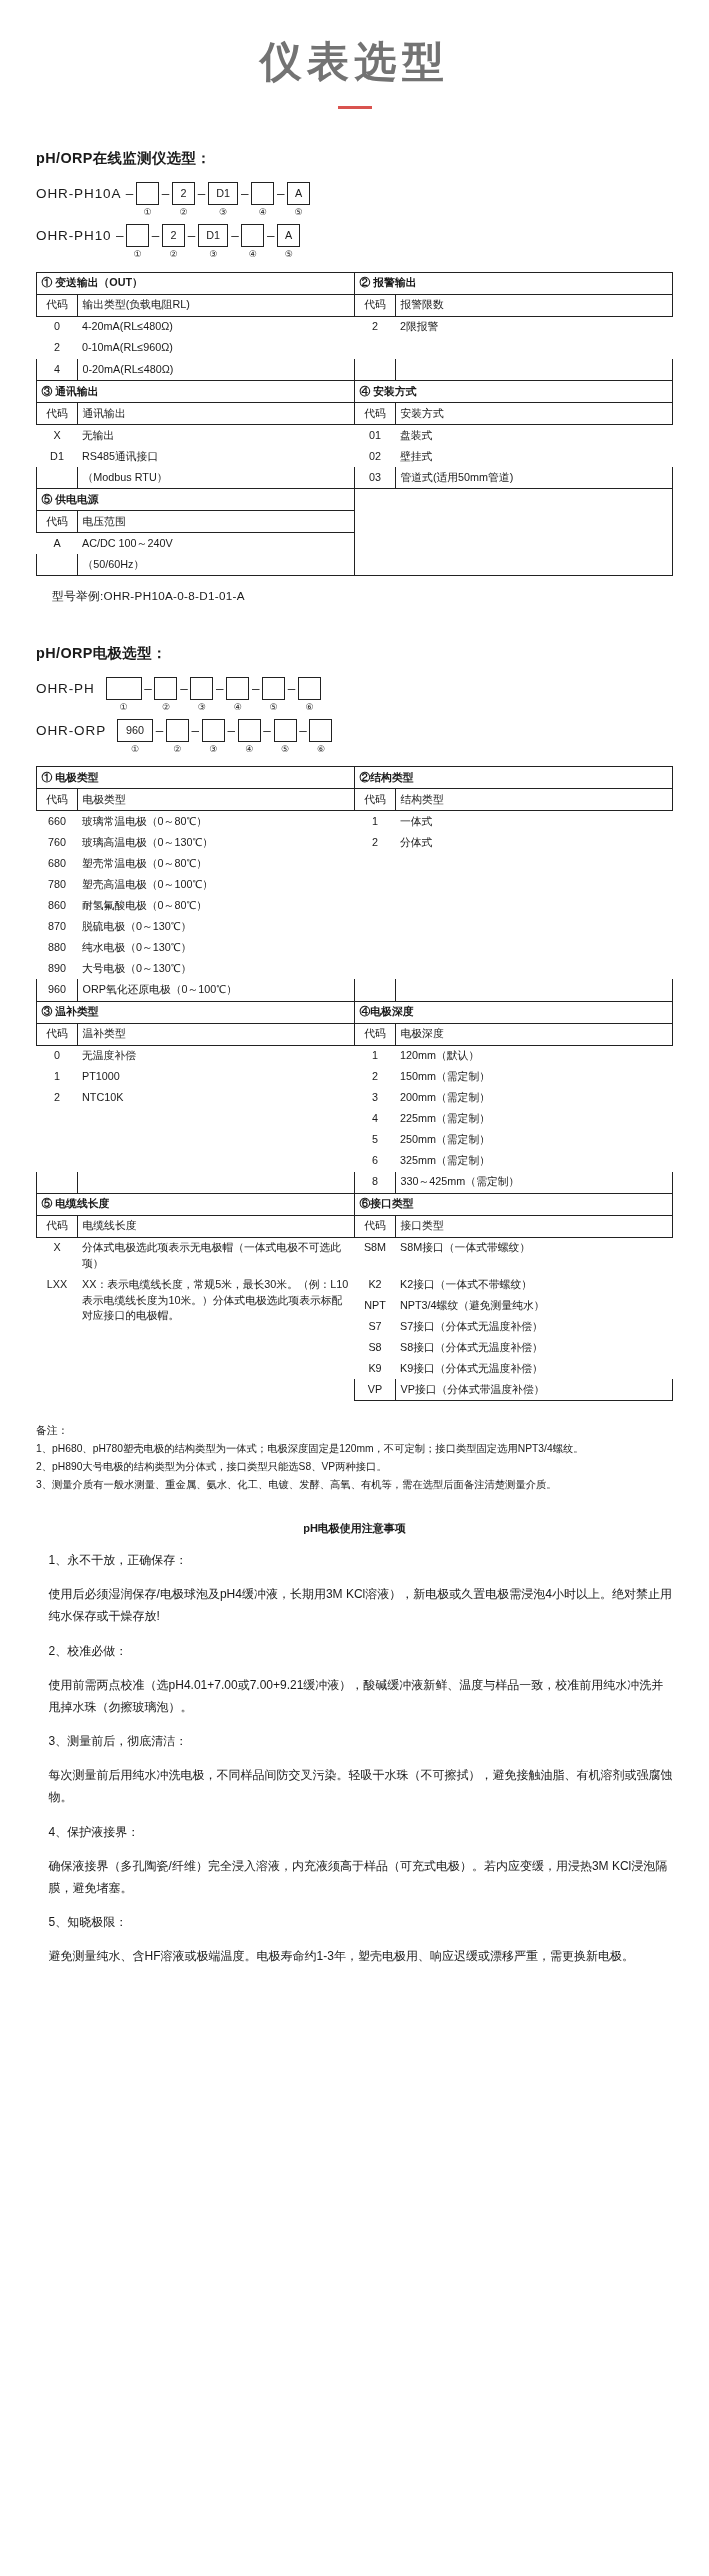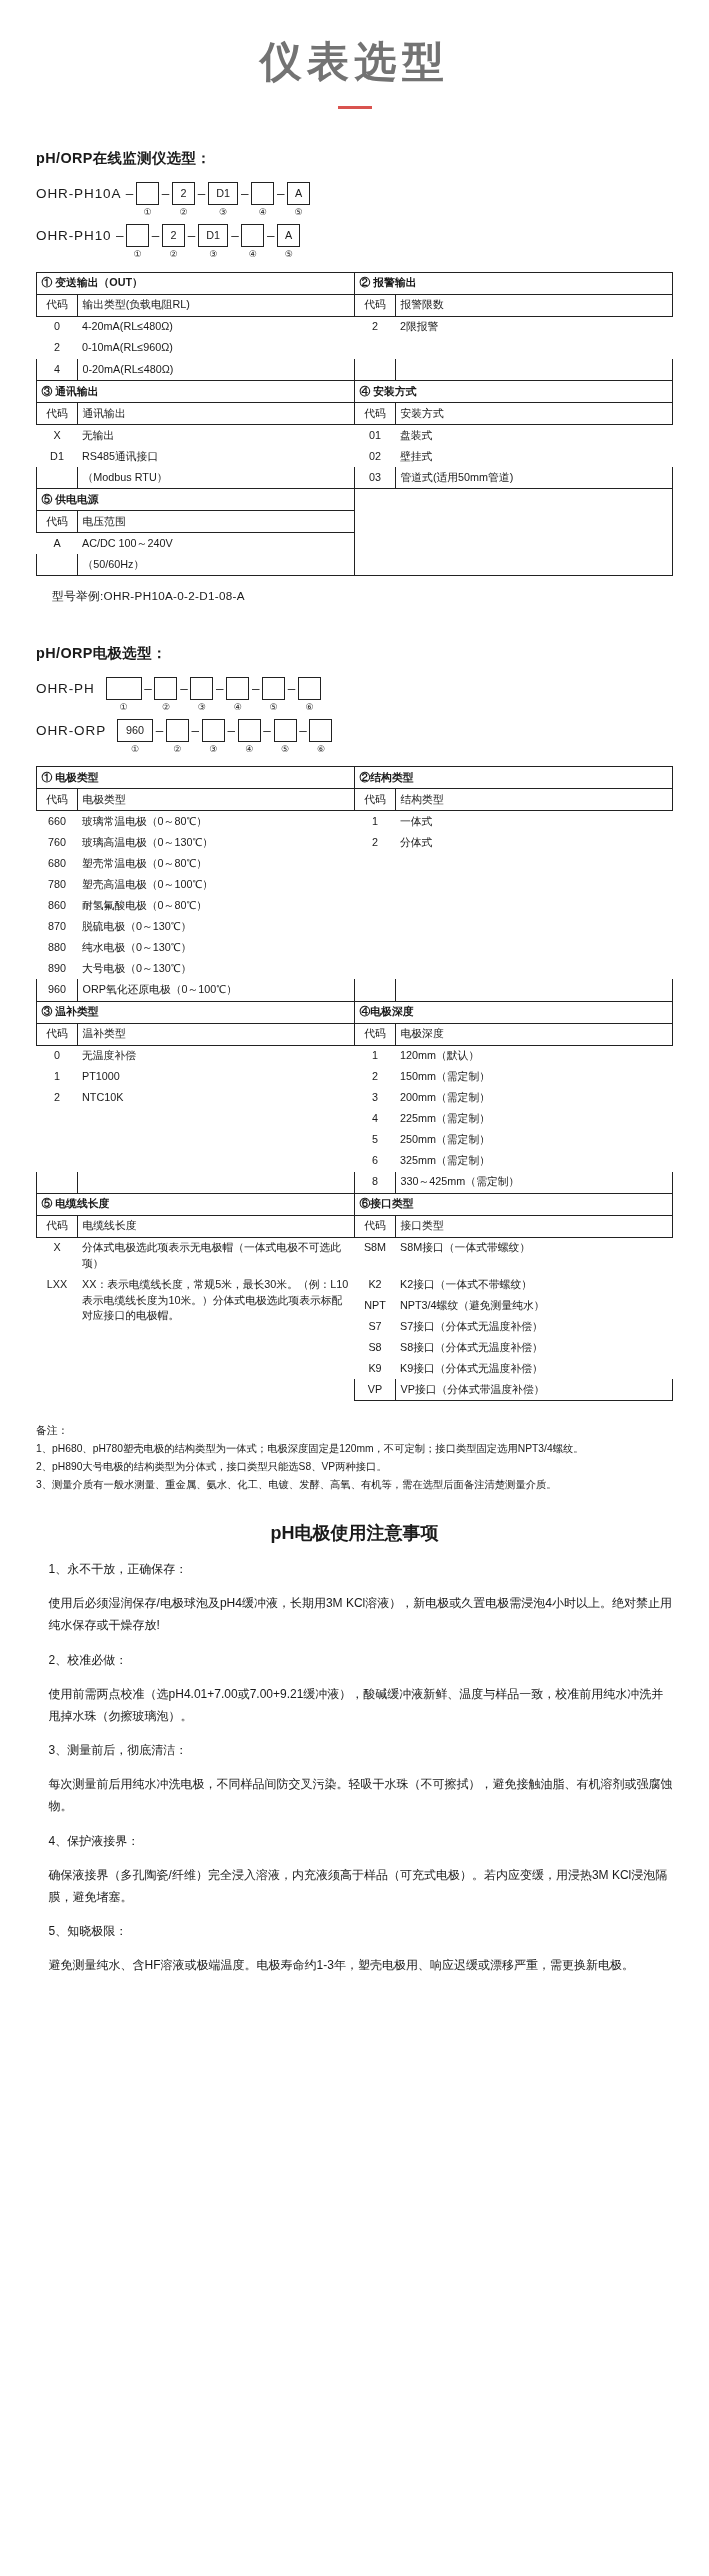--- a/index.html
+++ b/index.html
@@ -69,21 +69,21 @@
     font-size: 11.7px; margin-top: 12.6px; margin-left: 16px; letter-spacing: 0.3px;
   }
 
   
   .notes { margin-top: 20px; font-size: 10.3px; line-height: 1.75; }
   .notes .notes-title { font-size: 10.8px; }
   .notes p { margin: 0; }
 
   
   .care-title {
-    text-align: center; font-size: 18px; font-weight: bold;
+    text-align: center; font-size: 11px; font-weight: bold;
     margin: 27px 0 12.6px 0;
   }
   .care-body { font-size: 12px; line-height: 1.85; }
   .care-item { margin: 0 0 1.8px 0; text-indent: 0; padding-left: 12.6px; }
   .care-sub { padding-left: 12.6px; }
 </style>
 </head>
 <body>
 
 <div class="page">
@@ -231,21 +231,21 @@
         <td class="cell-code nb">A</td>
         <td class="nb">AC/DC 100～240V</td>
       </tr>
       <tr>
         <td class="cell-code" style="border-top:none"></td>
         <td style="border-top:none">（50/60Hz）</td>
       </tr>
     </tbody>
   </table>
 
-  <div class="example">型号举例:OHR-PH10A-0-2-D1-08-A</div>
+  <div class="example">型号举例:OHR-PH10A-0-8-D1-01-A</div>
 
   <div class="sec-head">pH/ORP电极选型：</div>
 
   <div class="code-row">
     <div class="code-label">OHR-PH</div>
     <div class="dash">&nbsp;</div>
     <div class="slot-group">
       <div class="slot w3"></div>
       <div class="slot-num">①</div>
     </div>

